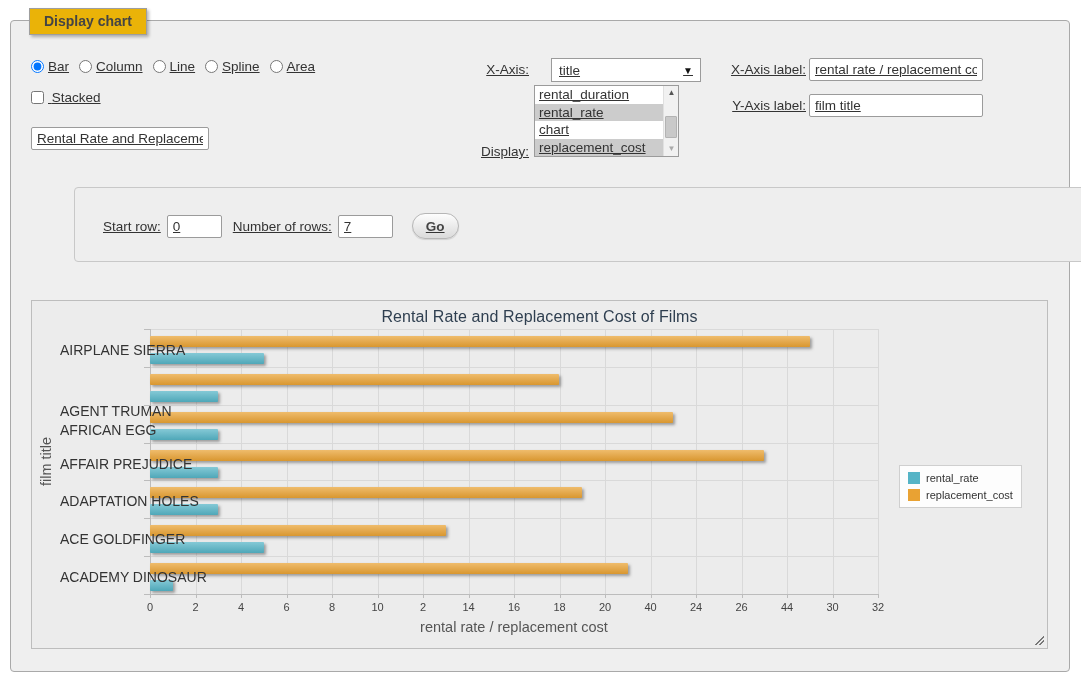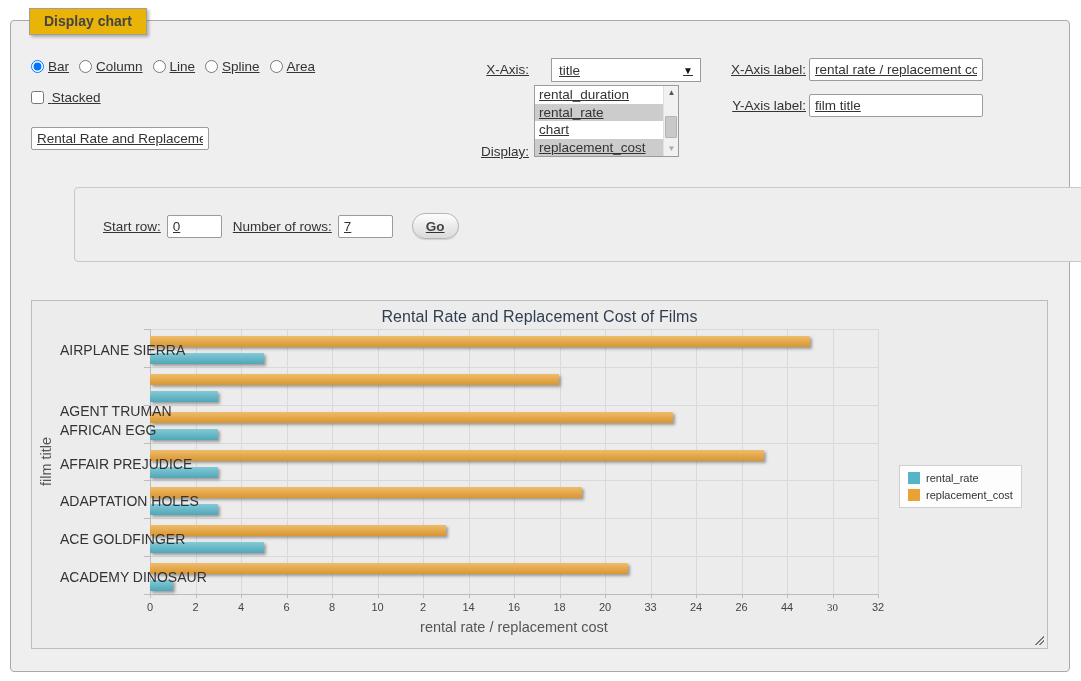--- a/index.html
+++ b/index.html
@@ -202,25 +202,25 @@
       <div class="xtick-label" style="left: 146.5px; top: 300px;">2</div>
       <div class="xtick-label" style="left: 192px; top: 300px;">4</div>
       <div class="xtick-label" style="left: 237.5px; top: 300px;">6</div>
       <div class="xtick-label" style="left: 283px; top: 300px;">8</div>
       <div class="xtick-label" style="left: 328.5px; top: 300px;">10</div>
       <div class="xtick-label" style="left: 374px; top: 300px;">2</div>
       <div class="xtick-label" style="left: 419.5px; top: 300px;">14</div>
       <div class="xtick-label" style="left: 465px; top: 300px;">16</div>
       <div class="xtick-label" style="left: 510.5px; top: 300px;">18</div>
       <div class="xtick-label" style="left: 556px; top: 300px;">20</div>
-      <div class="xtick-label" style="left: 601.5px; top: 300px;">33</div>
+      <div class="xtick-label" style="left: 601.5px; top: 300px;">40</div>
       <div class="xtick-label" style="left: 647px; top: 300px;">24</div>
       <div class="xtick-label" style="left: 692.5px; top: 300px;">26</div>
       <div class="xtick-label" style="left: 738px; top: 300px;">44</div>
-      <div class="xtick-label" style="left: 783.5px; top: 300px; font-family: Liberation Serif, serif;">30</div>
+      <div class="xtick-label" style="left: 783.5px; top: 300px;">30</div>
       <div class="xtick-label" style="left: 829px; top: 300px;">32</div>
       <div class="ytick" style="left: 112px; top: 28px; width: 6px;"></div>
       <div class="ytick" style="left: 112px; top: 65.8571px; width: 6px;"></div>
       <div class="ytick" style="left: 112px; top: 103.714px; width: 6px;"></div>
       <div class="ytick" style="left: 112px; top: 141.571px; width: 6px;"></div>
       <div class="ytick" style="left: 112px; top: 179.429px; width: 6px;"></div>
       <div class="ytick" style="left: 112px; top: 217.286px; width: 6px;"></div>
       <div class="ytick" style="left: 112px; top: 255.143px; width: 6px;"></div>
       <div class="ytick" style="left: 112px; top: 293px; width: 6px;"></div>
       <div class="cat-label" style="left: 28px; top: 40.9286px; width: 84px;">AIRPLANE SIERRA</div>

